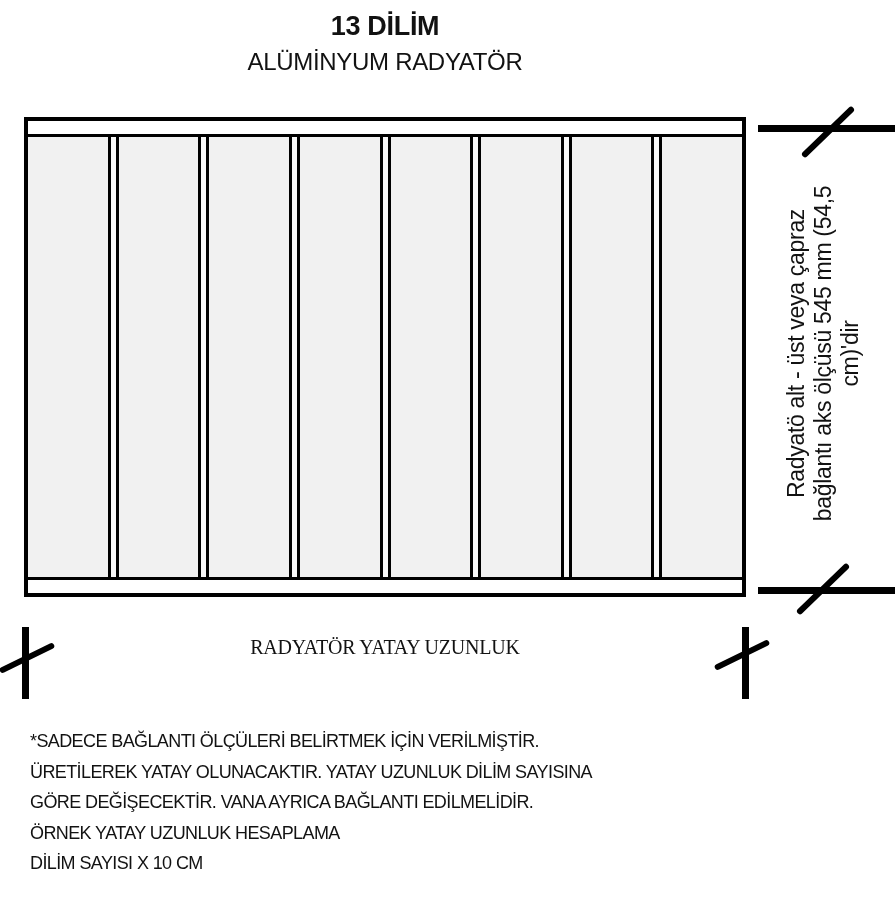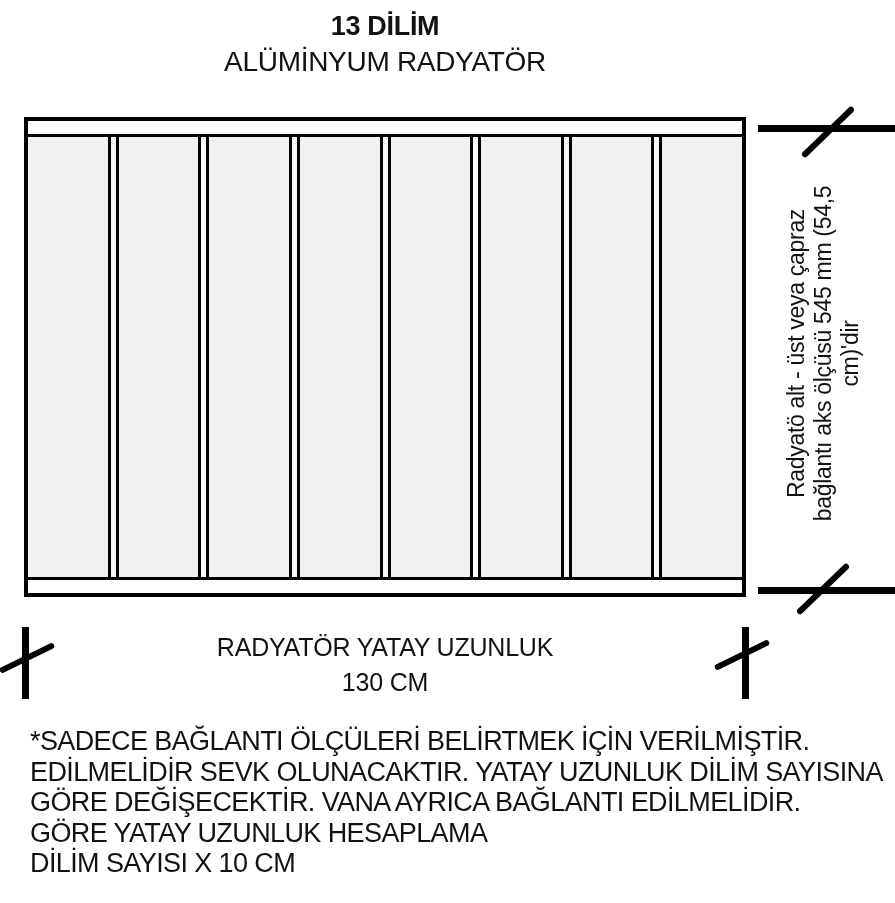--- a/index.html
+++ b/index.html
@@ -8,21 +8,21 @@
     position: relative;
     background: #ffffff;
     font-family: "Liberation Sans", sans-serif;
     color: #121212;
     overflow: hidden;
   }
 
   
   .title { position: absolute; left: 24px; top: 9px; width: 722px; text-align: center; }
   .title-line1 { font-size: 27px; font-weight: bold; line-height: 35px; letter-spacing: -0.3px; }
-  .title-line2 { font-size: 28px; font-weight: normal; line-height: 36px; letter-spacing: -0.3px; }
+  .title-line2 { font-size: 24px; font-weight: normal; line-height: 36px; letter-spacing: -0.3px; }
 
   
   .radiator {
     position: absolute; left: 24px; top: 117px;
     width: 722px; height: 480px;
     border: 4px solid #000;
     box-sizing: border-box;
     background: #fff;
     display: flex; flex-direction: column;
   }
@@ -56,25 +56,25 @@
   .axis-label {
     position: absolute; width: 430px; left: -215px; top: -41px;
     transform: rotate(-90deg);
     text-align: center;
     font-size: 23px; line-height: 27px; letter-spacing: -0.3px;
     white-space: nowrap;
   }
 
   
   .width-label { position: absolute; left: 24px; top: 630px; width: 722px; text-align: center; }
-  .width-label-line { font-size: 25px; line-height: 35px; letter-spacing: -0.2px; }
+  .width-label-line { font-size: 20px; line-height: 35px; letter-spacing: -0.2px; font-family: Liberation Serif, serif; }
 
   
   .notes { position: absolute; left: 30px; top: 726px; width: 860px; }
-  .note-line { font-size: 27px; line-height: 30.5px; letter-spacing: -0.6px; white-space: nowrap; }
+  .note-line { font-size: 18px; line-height: 30.5px; letter-spacing: -0.6px; white-space: nowrap; }
 </style>
 </head>
 <body>
 
 <div class="title">
   <div class="title-line1">13 DİLİM</div>
   <div class="title-line2">ALÜMİNYUM RADYATÖR</div>
 </div>
 
 <div class="radiator">
@@ -114,22 +114,21 @@
 <div class="axis-label-wrap">
   <div class="axis-label">
     <div>Radyatö alt - üst veya çapraz</div>
     <div>bağlantı aks ölçüsü 545 mm (54,5</div>
     <div>cm)'dir</div>
   </div>
 </div>
 
 <div class="width-label">
   <div class="width-label-line">RADYATÖR YATAY UZUNLUK</div>
-  <div class="width-label-line">130 CM</div>
 </div>
 
 <div class="notes">
   <div class="note-line">*SADECE BAĞLANTI ÖLÇÜLERİ BELİRTMEK İÇİN VERİLMİŞTİR.</div>
-  <div class="note-line">EDİLMELİDİR SEVK OLUNACAKTIR. YATAY UZUNLUK DİLİM SAYISINA</div>
+  <div class="note-line">ÜRETİLEREK YATAY OLUNACAKTIR. YATAY UZUNLUK DİLİM SAYISINA</div>
   <div class="note-line">GÖRE DEĞİŞECEKTİR. VANA AYRICA BAĞLANTI EDİLMELİDİR.</div>
-  <div class="note-line">GÖRE YATAY UZUNLUK HESAPLAMA</div>
+  <div class="note-line">ÖRNEK YATAY UZUNLUK HESAPLAMA</div>
   <div class="note-line">DİLİM SAYISI X 10 CM</div>
 </div>
 
 </body></html>

